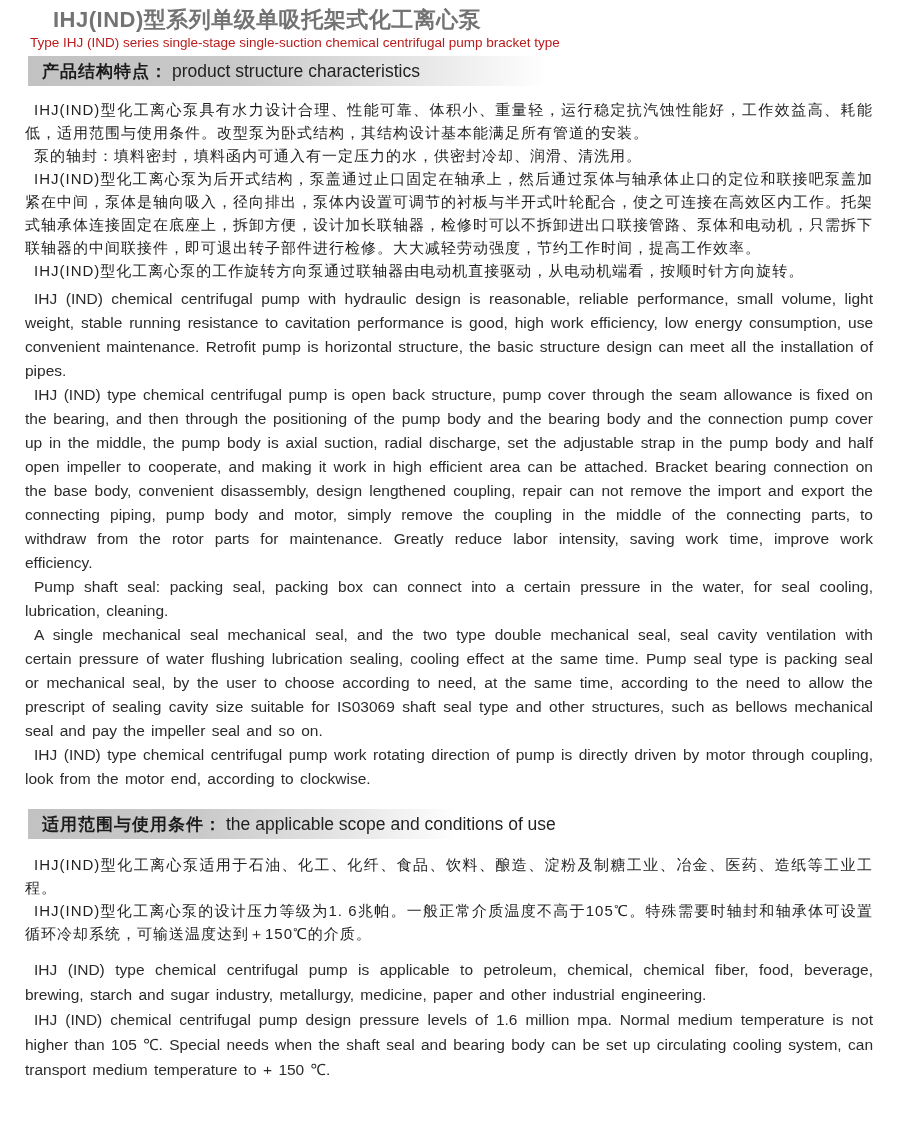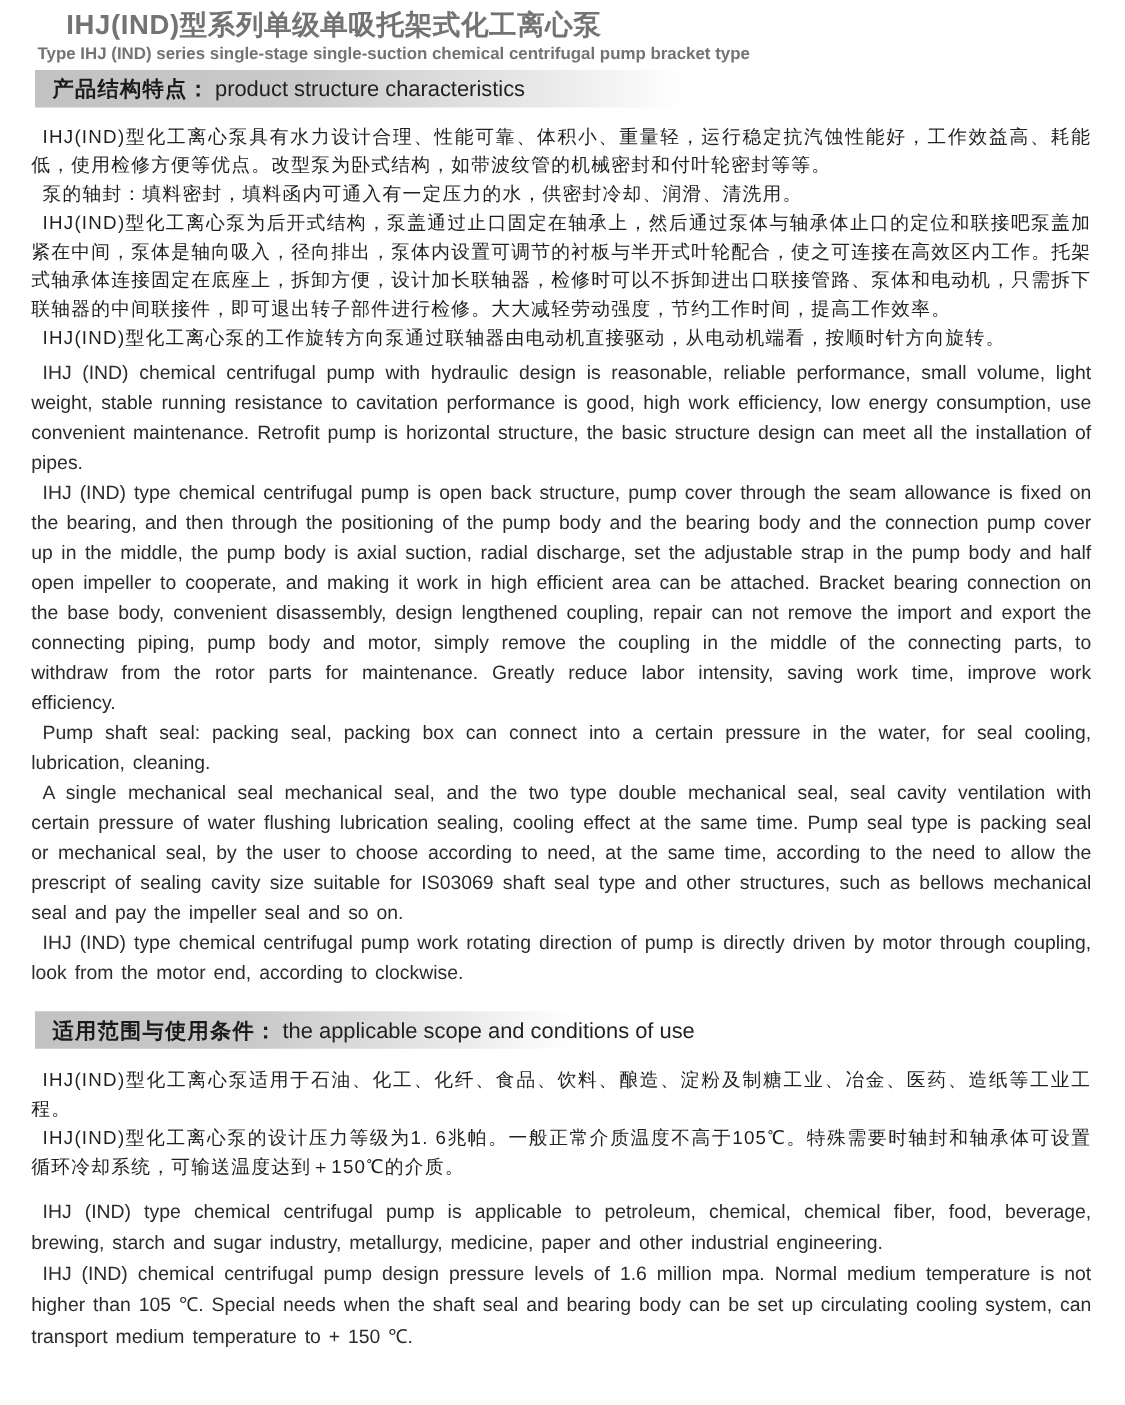--- a/index.html
+++ b/index.html
@@ -19,22 +19,22 @@
     font-size: 22px;
     line-height: 27px;
     font-weight: bold;
     color: #737373;
     letter-spacing: 0.5px;
   }
   .doc-subtitle {
     margin: 1px 0 5px 5px;
     font-size: 13.5px;
     line-height: 17px;
-    font-weight: bold;
-    color: #737373;
+    font-weight: normal;
+    color: #b91c1c;
   }
   .section-bar {
     height: 30px;
     line-height: 30px;
     margin-left: 3px;
     padding-left: 14px;
     white-space: nowrap;
     background-repeat: no-repeat;
   }
   .bar-1 {
@@ -89,21 +89,21 @@
 <div class="page">
 
   <h1 class="doc-title">IHJ(IND)型系列单级单吸托架式化工离心泵</h1>
   <div class="doc-subtitle">Type IHJ (IND) series single-stage single-suction chemical centrifugal pump bracket type</div>
 
   <div class="section-bar bar-1">
     <span class="bar-zh">产品结构特点：</span><span class="bar-en">product structure characteristics</span>
   </div>
 
   <div class="zh-block">
-    <p>IHJ(IND)型化工离心泵具有水力设计合理、性能可靠、体积小、重量轻，运行稳定抗汽蚀性能好，工作效益高、耗能低，使用检修方便等优点。改型泵为卧式结构，如带波纹管的机械密封和付叶轮密封等等。</p>
+    <p>IHJ(IND)型化工离心泵具有水力设计合理、性能可靠、体积小、重量轻，运行稳定抗汽蚀性能好，工作效益高、耗能低，适用范围与使用条件。改型泵为卧式结构，其结构设计基本能满足所有管道的安装。</p>
     <p>泵的轴封：填料密封，填料函内可通入有一定压力的水，供密封冷却、润滑、清洗用。</p>
     <p>IHJ(IND)型化工离心泵为后开式结构，泵盖通过止口固定在轴承上，然后通过泵体与轴承体止口的定位和联接吧泵盖加紧在中间，泵体是轴向吸入，径向排出，泵体内设置可调节的衬板与半开式叶轮配合，使之可连接在高效区内工作。托架式轴承体连接固定在底座上，拆卸方便，设计加长联轴器，检修时可以不拆卸进出口联接管路、泵体和电动机，只需拆下联轴器的中间联接件，即可退出转子部件进行检修。大大减轻劳动强度，节约工作时间，提高工作效率。</p>
     <p>IHJ(IND)型化工离心泵的工作旋转方向泵通过联轴器由电动机直接驱动，从电动机端看，按顺时针方向旋转。</p>
   </div>
 
   <div class="en-block">
     <p>IHJ (IND) chemical centrifugal pump with hydraulic design is reasonable, reliable performance, small volume, light weight, stable running resistance to cavitation performance is good, high work efficiency, low energy consumption, use convenient maintenance. Retrofit pump is horizontal structure, the basic structure design can meet all the installation of pipes.</p>
     <p>IHJ (IND) type chemical centrifugal pump is open back structure, pump cover through the seam allowance is fixed on the bearing, and then through the positioning of the pump body and the bearing body and the connection pump cover up in the middle, the pump body is axial suction, radial discharge, set the adjustable strap in the pump body and half open impeller to cooperate, and making it work in high efficient area can be attached. Bracket bearing connection on the base body, convenient disassembly, design lengthened coupling, repair can not remove the import and export the connecting piping, pump body and motor, simply remove the coupling in the middle of the connecting parts, to withdraw from the rotor parts for maintenance. Greatly reduce labor intensity, saving work time, improve work efficiency.</p>
     <p>Pump shaft seal: packing seal, packing box can connect into a certain pressure in the water, for seal cooling, lubrication, cleaning.</p>
     <p>A single mechanical seal mechanical seal, and the two type double mechanical seal, seal cavity ventilation with certain pressure of water flushing lubrication sealing, cooling effect at the same time. Pump seal type is packing seal or mechanical seal, by the user to choose according to need, at the same time, according to the need to allow the prescript of sealing cavity size suitable for IS03069 shaft seal type and other structures, such as bellows mechanical seal and pay the impeller seal and so on.</p>

